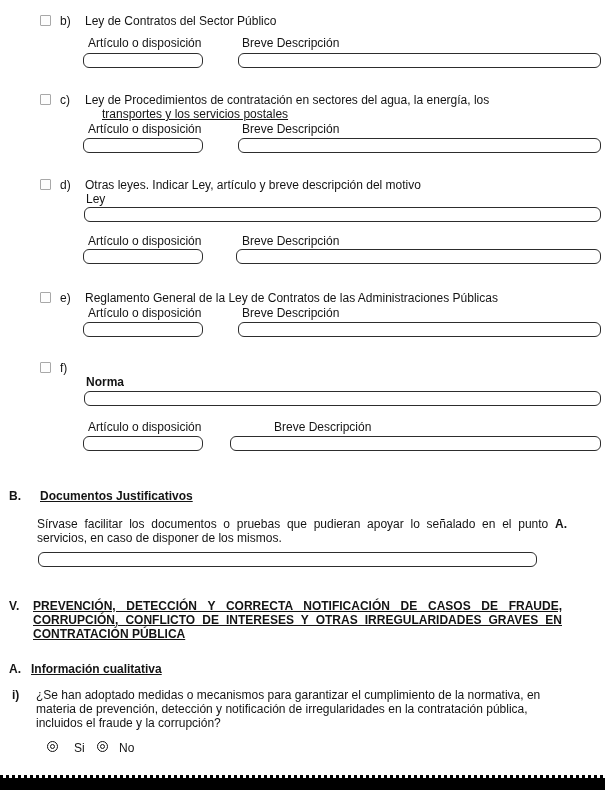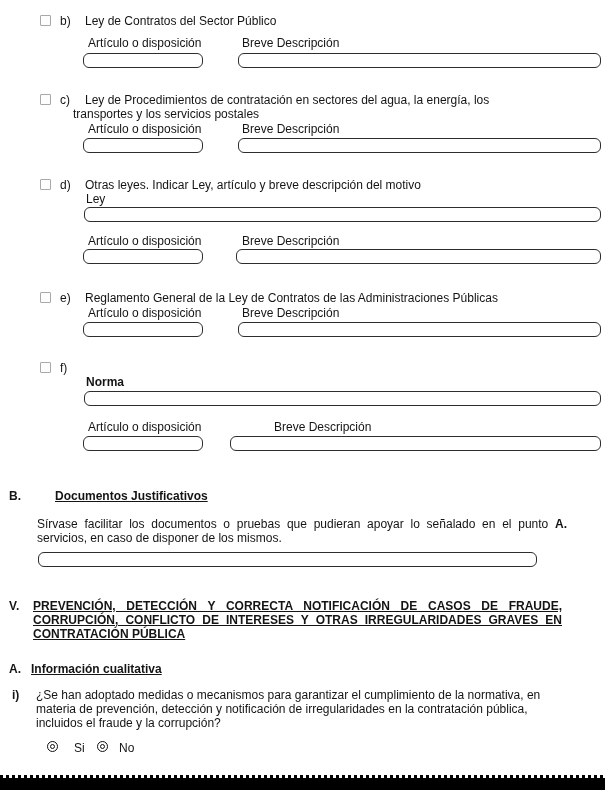--- a/index.html
+++ b/index.html
@@ -42,21 +42,21 @@
   <div class="abs" style="left:60px;top:14px;">b)</div>
   <div class="abs" style="left:85px;top:14px;">Ley de Contratos del Sector Público</div>
   <div class="abs" style="left:88px;top:36px;">Artículo o disposición</div>
   <div class="abs" style="left:242px;top:36px;">Breve Descripción</div>
   <input class="inp" style="left: 83px; top: 53px; width: 120px;" value="">
   <input class="inp" style="left: 238px; top: 53px; width: 363px;" value="">
 
   <span class="abs cb" style="left:40px;top:94px;"></span>
   <div class="abs" style="left:60px;top:93px;">c)</div>
   <div class="abs" style="left:85px;top:93px;">Ley de Procedimientos de contratación en sectores del agua, la energía, los</div>
-  <div class="abs" style="left:73px;top:107px;">transportes y los servicios postales</div>
+  <div class="abs" style="left:102px;top:107px;text-decoration:underline;">transportes y los servicios postales</div>
   <div class="abs" style="left:88px;top:122px;">Artículo o disposición</div>
   <div class="abs" style="left:242px;top:122px;">Breve Descripción</div>
   <input class="inp" style="left: 83px; top: 138px; width: 120px;" value="">
   <input class="inp" style="left: 238px; top: 138px; width: 363px;" value="">
 
   <span class="abs cb" style="left:40px;top:179px;"></span>
   <div class="abs" style="left:60px;top:178px;">d)</div>
   <div class="abs" style="left:85px;top:178px;">Otras leyes. Indicar Ley, artículo y breve descripción del motivo</div>
   <div class="abs" style="left:86px;top:192px;">Ley</div>
   <input class="inp" style="left: 84px; top: 207px; width: 517px;" value="">
@@ -76,21 +76,21 @@
   <span class="abs cb" style="left:40px;top:362px;"></span>
   <div class="abs" style="left:60px;top:361px;">f)</div>
   <div class="abs" style="left:86px;top:375px;font-weight:bold;">Norma</div>
   <input class="inp" style="left: 84px; top: 391px; width: 517px;" value="">
   <div class="abs" style="left:88px;top:420px;">Artículo o disposición</div>
   <div class="abs" style="left:274px;top:420px;">Breve Descripción</div>
   <input class="inp" style="left: 83px; top: 436px; width: 120px;" value="">
   <input class="inp" style="left: 230px; top: 436px; width: 371px;" value="">
 
   <div class="abs b" style="left:9px;top:489px;">B.</div>
-  <div class="abs b u" style="left:39px;top:489px;padding-left:16px;">Documentos Justificativos</div>
+  <div class="abs b u" style="left:24px;top:489px;padding-left:16px;">Documentos Justificativos</div>
   <div class="abs just" style="left:37px;top:517px;width:530px;"><span>Sírvase facilitar los documentos o pruebas que pudieran apoyar lo señalado en el punto </span><span class="b">A.</span></div>
   <div class="abs" style="left:37px;top:531px;">servicios, en caso de disponer de los mismos.</div>
   <input class="inp" style="left: 38px; top: 552px; width: 499px;" value="">
 
   <div class="abs b" style="left:9px;top:599px;">V.</div>
   <div class="abs b u just" style="left:33px;top:599px;width:529px;">PREVENCIÓN, DETECCIÓN Y CORRECTA NOTIFICACIÓN DE CASOS DE FRAUDE,</div>
   <div class="abs b u just" style="left:33px;top:613px;width:529px;">CORRUPCIÓN, CONFLICTO DE INTERESES Y OTRAS IRREGULARIDADES GRAVES EN</div>
   <div class="abs b u" style="left:33px;top:627px;">CONTRATACIÓN PÚBLICA</div>
 
   <div class="abs b" style="left:9px;top:662px;">A.</div>

